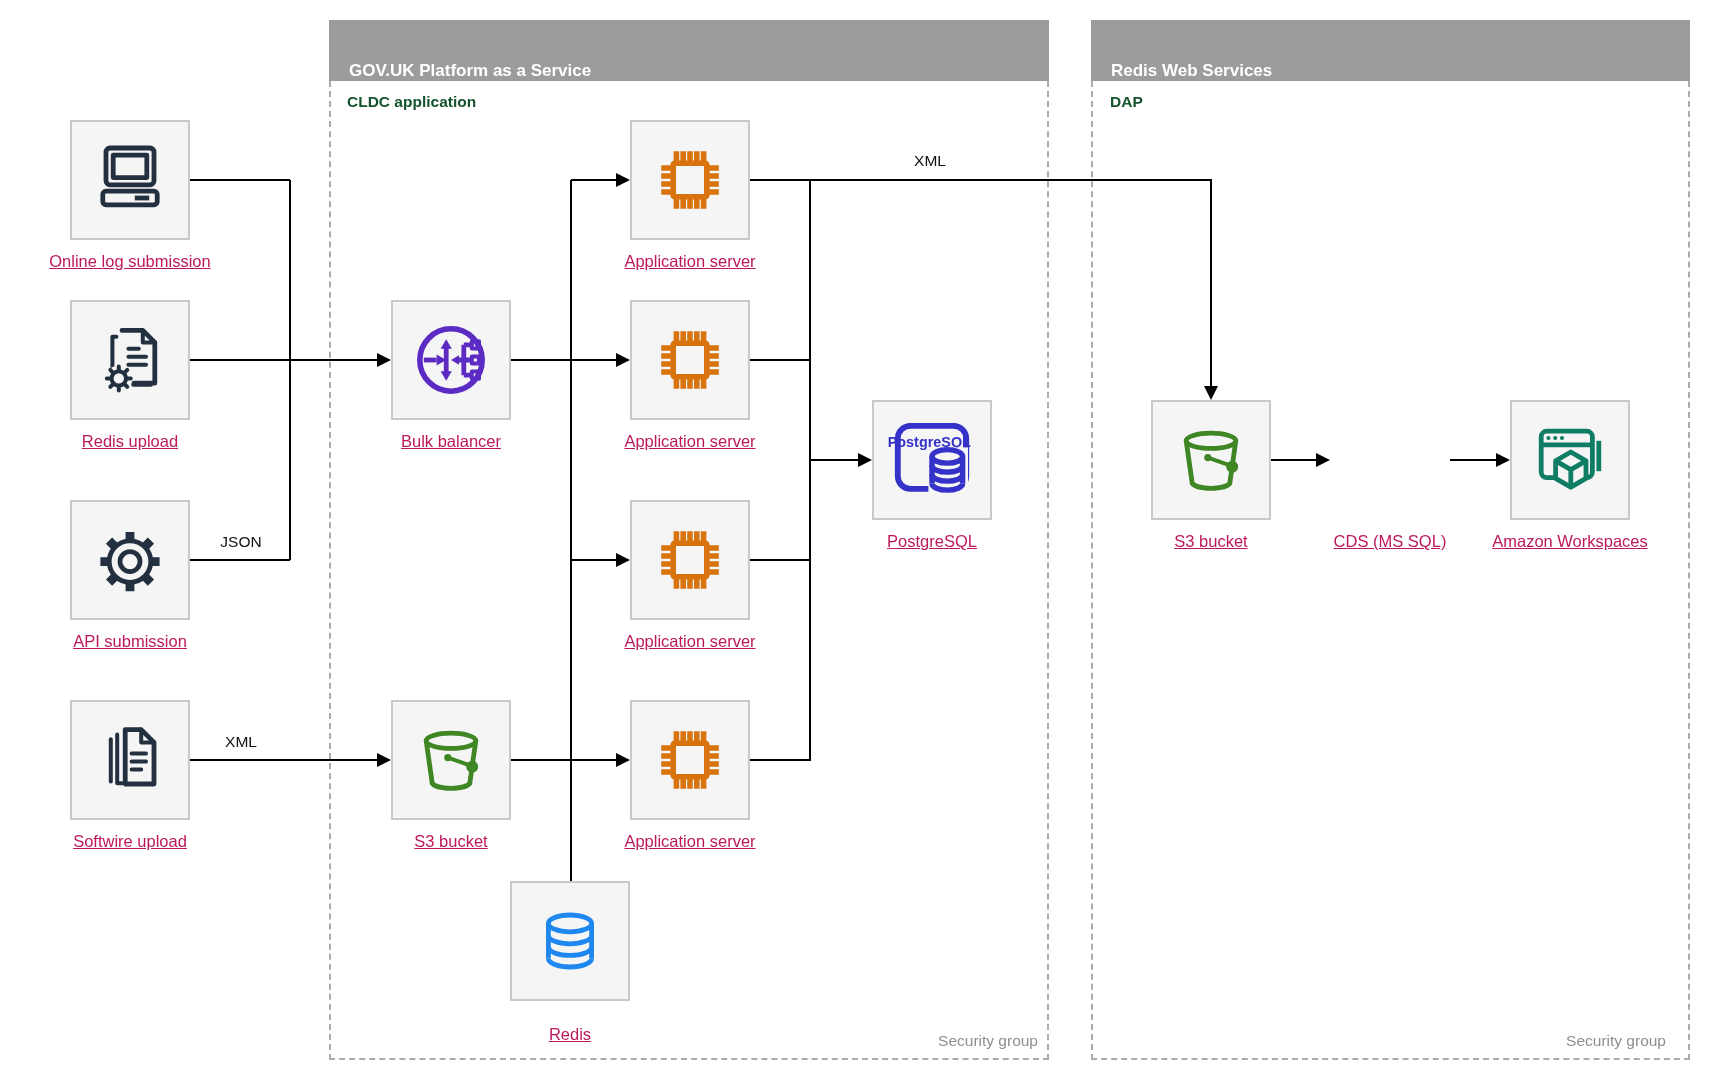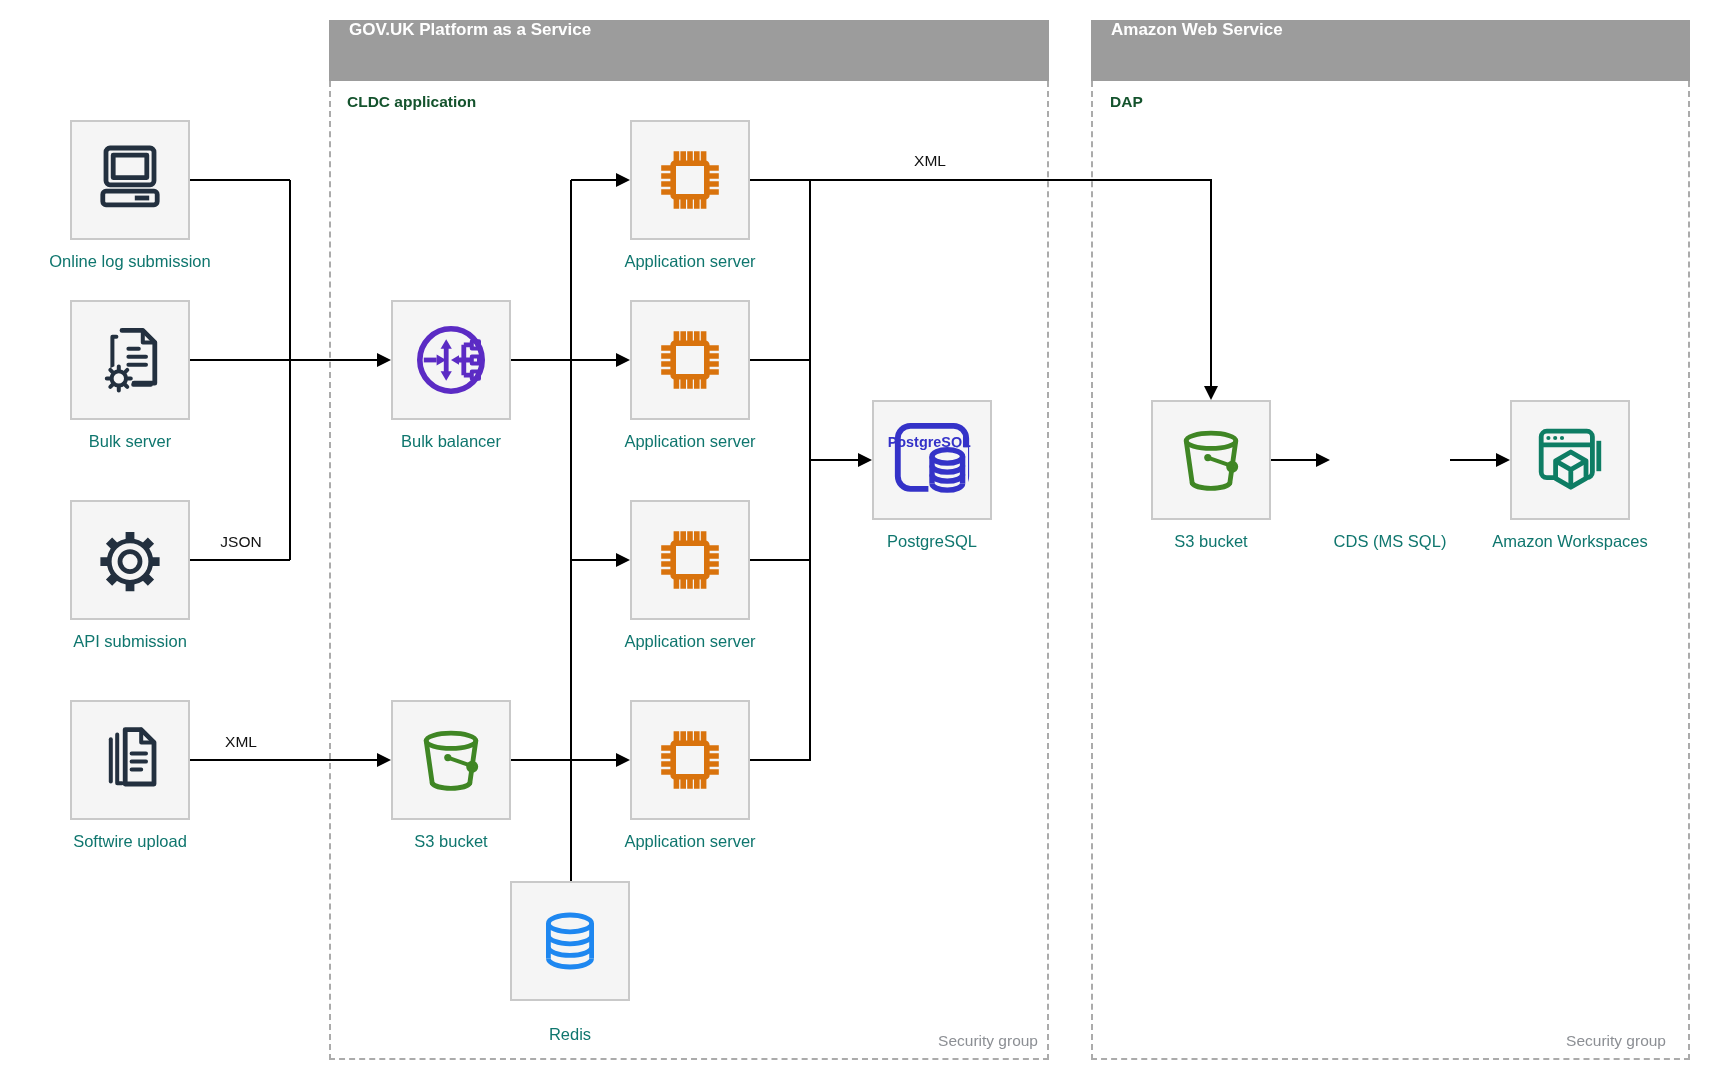--- a/index.html
+++ b/index.html
@@ -1,31 +1,31 @@
 <!DOCTYPE html>
 <html><head>
 <meta charset="utf-8">
 <style>
   html,body{margin:0;padding:0;background:#ffffff;}
   body{font-family:"Liberation Sans","DejaVu Sans",sans-serif;}
   .canvas{position:relative;width:1712px;height:1082px;background:#fff;overflow:hidden;}
 
   
   .hdr{position:absolute;height:61px;background:#9C9C9C;color:#fff;font-weight:bold;
-       font-size:17px;display:flex;align-items:flex-start;padding-left:20px;box-sizing:border-box;}
+       font-size:17px;display:flex;align-items:flex-end;padding-left:20px;box-sizing:border-box;}
   .zone{position:absolute;border:2px dashed #ABABAB;border-top:none;box-sizing:border-box;}
   .zone-label{position:absolute;font-weight:bold;font-size:15.5px;color:#14532d;}
   .zone-footer{position:absolute;font-size:15.5px;color:#8C8F94;text-align:right;}
 
   
   .node{position:absolute;width:120px;height:120px;background:#F5F5F5;border:2px solid #C9C9C9;
         box-sizing:border-box;display:flex;align-items:center;justify-content:center;}
   .node svg{width:80px;height:80px;}
   .node svg.wide{width:90px;height:90px;}
-  .node-label{position:absolute;width:240px;text-align:center;font-size:16.5px;color:#0f766e;}
+  .node-label{position:absolute;width:240px;text-align:center;font-size:16.5px;color:#be185d;text-decoration:underline;}
 
   
   .hl{position:absolute;height:2px;background:#000;}
   .vl{position:absolute;width:2px;background:#000;}
   .ar{position:absolute;width:0;height:0;border-top:7px solid transparent;
       border-bottom:7px solid transparent;border-left:14px solid #000;}
   .ad{position:absolute;width:0;height:0;border-left:7px solid transparent;
       border-right:7px solid transparent;border-top:14px solid #000;}
   .edge-label{position:absolute;width:80px;text-align:center;font-size:15.5px;color:#111;}
 </style>
@@ -35,21 +35,21 @@
 <div class="canvas">
 
   <div class="hdr" style="left:329px;top:20px;width:720px;">
     <span>GOV.UK Platform as a Service</span>
   </div>
   <div class="zone" style="left:329px;top:81px;width:720px;height:979px;"></div>
   <div class="zone-label" style="left:347px;top:93px;">CLDC application</div>
   <div class="zone-footer" style="left:760px;top:1032px;width:278px;">Security group</div>
 
   <div class="hdr" style="left:1091px;top:20px;width:599px;">
-    <span>Amazon Web Service</span>
+    <span>Redis Web Services</span>
   </div>
   <div class="zone" style="left:1091px;top:81px;width:599px;height:979px;"></div>
   <div class="zone-label" style="left:1110px;top:93px;">DAP</div>
   <div class="zone-footer" style="left:1400px;top:1032px;width:266px;">Security group</div>
 
   <div class="hl" style="left:190px;top:179px;width:100px;"></div>
   <div class="hl" style="left:190px;top:559px;width:100px;"></div>
   <div class="vl" style="left:289px;top:180px;height:380px;"></div>
   <div class="hl" style="left:190px;top:359px;width:188px;"></div>
   <div class="ar" style="left:377px;top:353px;"></div>
@@ -100,21 +100,21 @@
       <path d="M33,21 h-5 v49"></path>
       <path d="M40,13 h26 l15,15 v51 h-26" stroke-width="6"></path>
       <path d="M66,13 v15 h15"></path>
       <path d="M48,36 h13 M48,46 h22 M48,56 h22"></path>
       <circle cx="36" cy="73" r="16" fill="#F5F5F5" stroke="none"></circle>
       <circle cx="36" cy="73" r="9"></circle>
       <path d="M45.5,73 L51,73 M42.7,79.7 L46.6,83.6 M36,82.5 L36,88 M29.3,79.7 L25.4,83.6 M26.5,73 L21,73 M29.3,66.3 L25.4,62.4 M36,63.5 L36,58 M42.7,66.3 L46.6,62.4"></path>
       <path d="M54,81 h22"></path>
     </svg>
   </div>
-  <div class="node-label" style="left:10px;top:432px;">Bulk server</div>
+  <div class="node-label" style="left:10px;top:432px;">Redis upload</div>
 
   <div class="node" style="left:70px;top:500px;">
     <svg viewBox="0 0 100 100" fill="none" stroke="#23303F" stroke-linejoin="round">
       <path stroke-width="11" d="M76,52 L87,52 M68.4,70.4 L76.2,78.2 M50,78 L50,89 M31.6,70.4 L23.8,78.2 M24,52 L13,52 M31.6,33.6 L23.8,25.8 M50,26 L50,15 M68.4,33.6 L76.2,25.8"></path>
       <circle cx="50" cy="52" r="26" stroke-width="6" fill="#F5F5F5"></circle>
       <circle cx="50" cy="52" r="12.5" stroke-width="6"></circle>
     </svg>
   </div>
   <div class="node-label" style="left:10px;top:632px;">API submission</div>
 

